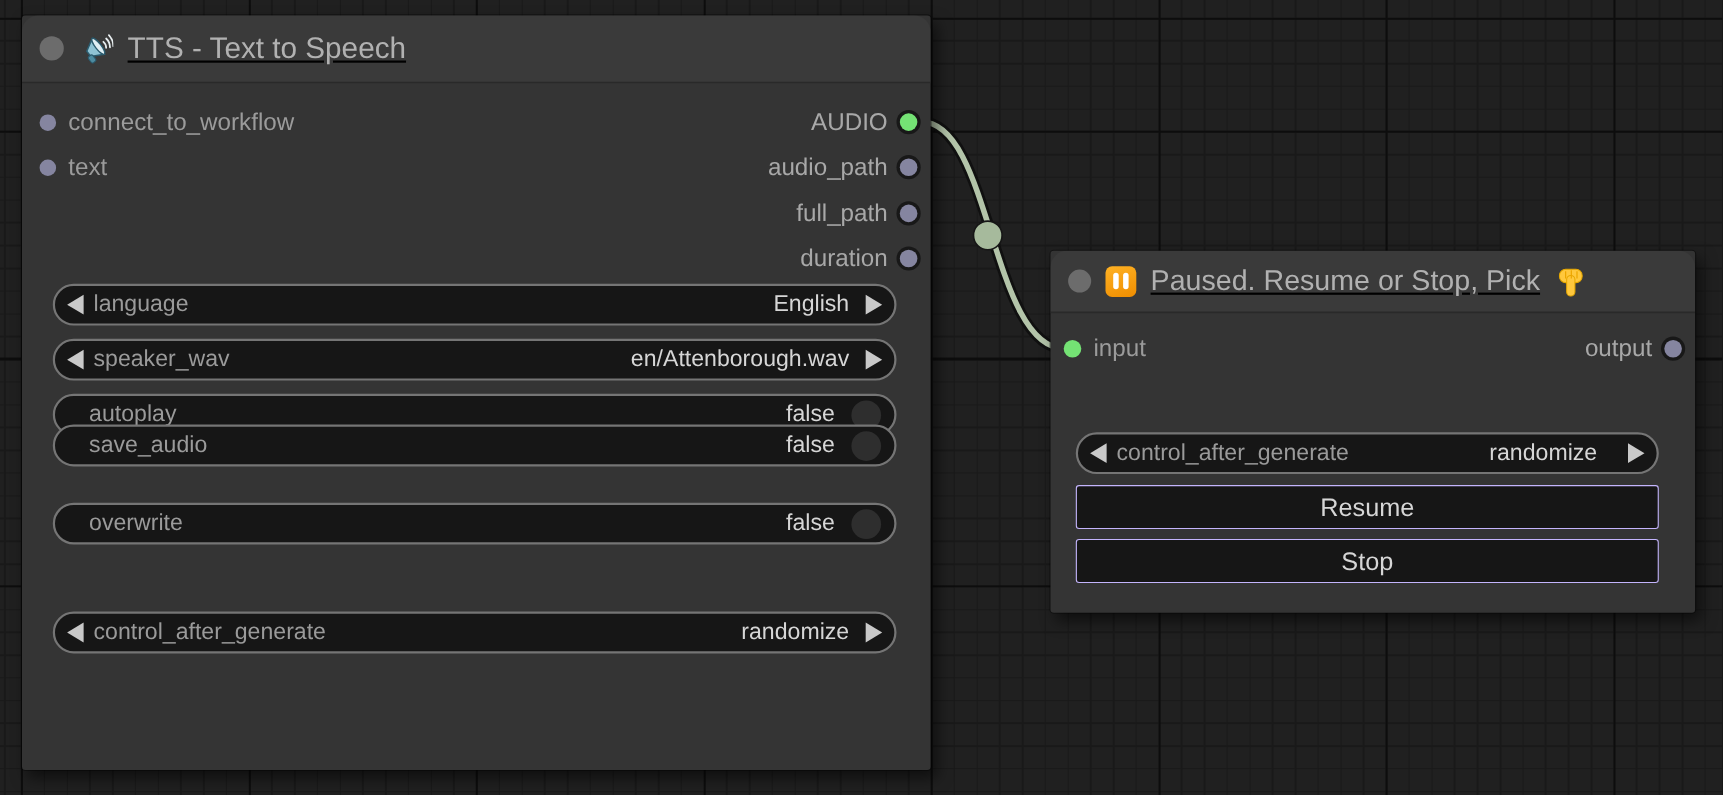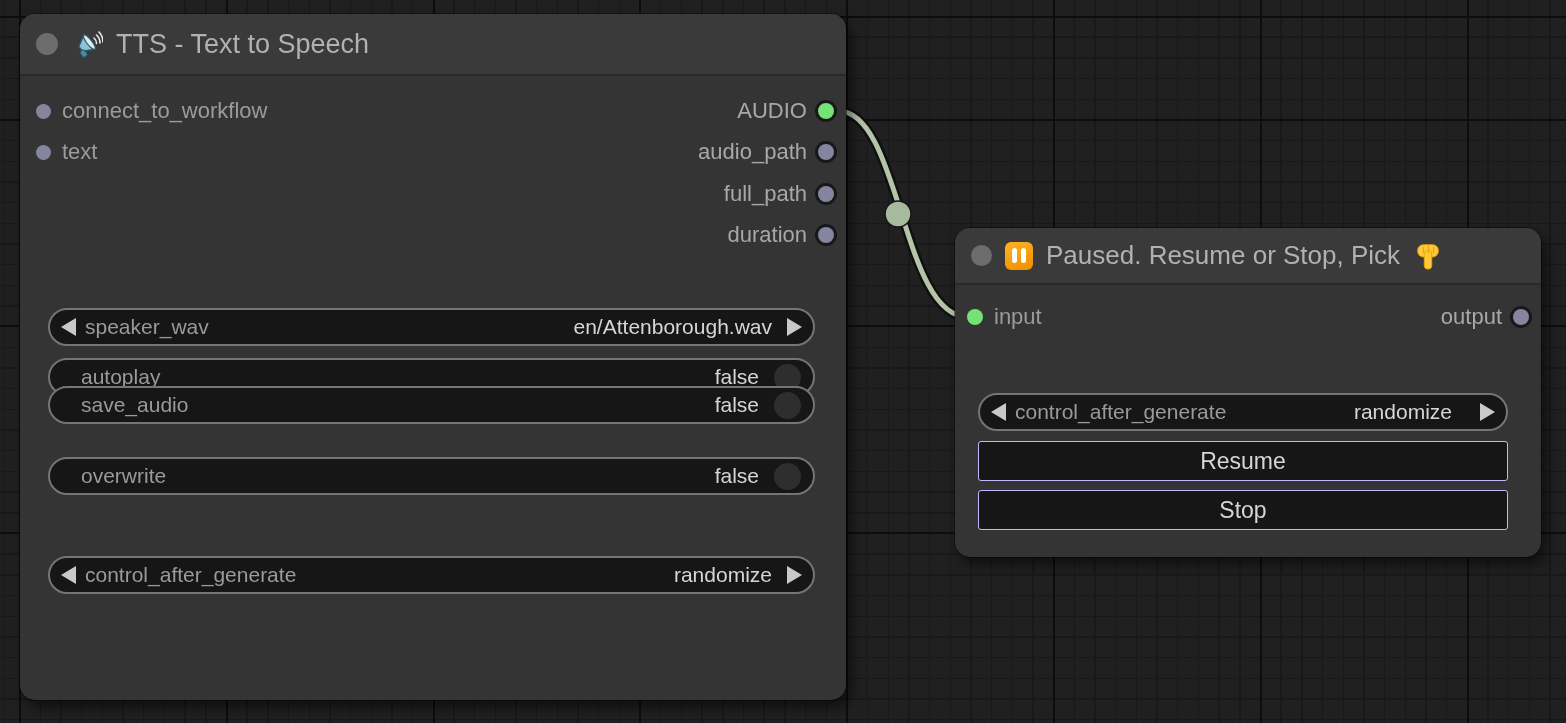--- a/index.html
+++ b/index.html
@@ -13,22 +13,23 @@
       repeating-linear-gradient(90deg,#191919 0 1.4px,transparent 1.4px 20.68px),
       repeating-linear-gradient(0deg,#191919 0 1.4px,transparent 1.4px 20.68px);
     background-position:19px 18px;
   }
   .wires{position:absolute;left:0;top:0;pointer-events:none;}
   .wire-outline{fill:none;stroke:#101010;stroke-width:10;}
   .wire{fill:none;stroke:#b3c4a9;stroke-width:5;}
   .wire-dot{fill:#a6ba9c;stroke:#161616;stroke-width:1.5;}
 
   .node{
-    position:absolute;border-radius:15px;background:#343434;
+    position:absolute;border-radius:3px;background:#343434;
     box-shadow:5px 7px 14px rgba(0,0,0,.55), 0 0 0 1px rgba(0,0,0,.35);
+    text-decoration:underline;
   }
   #node-tts{left:20px;top:14px;width:826px;height:686px;}
   #node-pause{left:955px;top:228px;width:586px;height:329px;}
 
   .header{
     display:flex;align-items:center;background:#3a3a3a;
     border-radius:15px 15px 0 0;border-bottom:2px solid rgba(0,0,0,.28);
     box-sizing:border-box;padding:0 16px;gap:13px;
   }
   #node-tts .header{height:62px;}
@@ -123,20 +124,27 @@
     </div>
     <div class="slot out" style="right:12px;top:165px;">
       <span class="lbl">full_path</span>
       <span class="dot ring" style="background: rgb(133, 133, 160);"></span>
     </div>
     <div class="slot out" style="right:12px;top:206px;">
       <span class="lbl">duration</span>
       <span class="dot ring" style="background: rgb(133, 133, 160);"></span>
     </div>
 
+    <div class="widget combo" style="top:244px;">
+      <span class="arr left"></span>
+      <span class="wlabel">language</span>
+      <span class="spacer"></span>
+      <span class="wvalue">English</span>
+      <span class="arr right"></span>
+    </div>
     <div class="widget combo" style="top:294px;justify-content:space-between;">
       <span class="arr left"></span>
       <span class="wlabel">speaker_wav</span>
       <span class="spacer"></span>
       <span class="wvalue">en/Attenborough.wav</span>
       <span class="arr right"></span>
     </div>
     <div class="widget toggle" style="top:344px;">
       <span class="wlabel">autoplay</span>
       <span class="spacer"></span>

